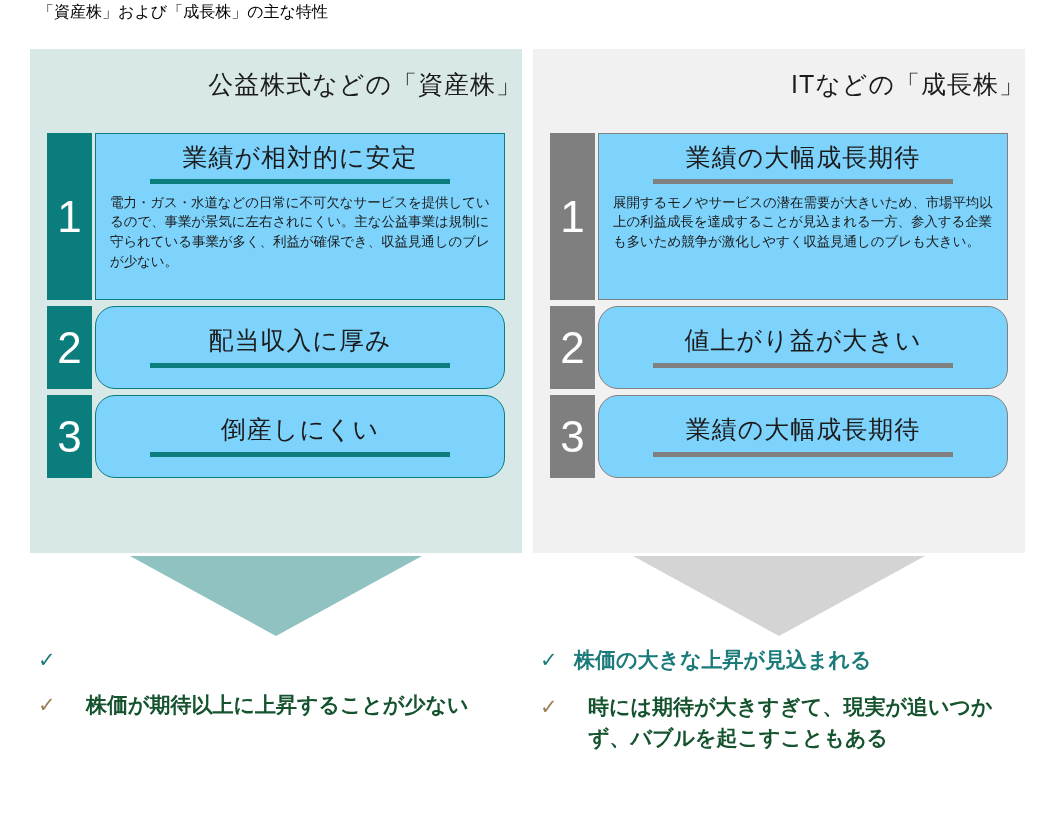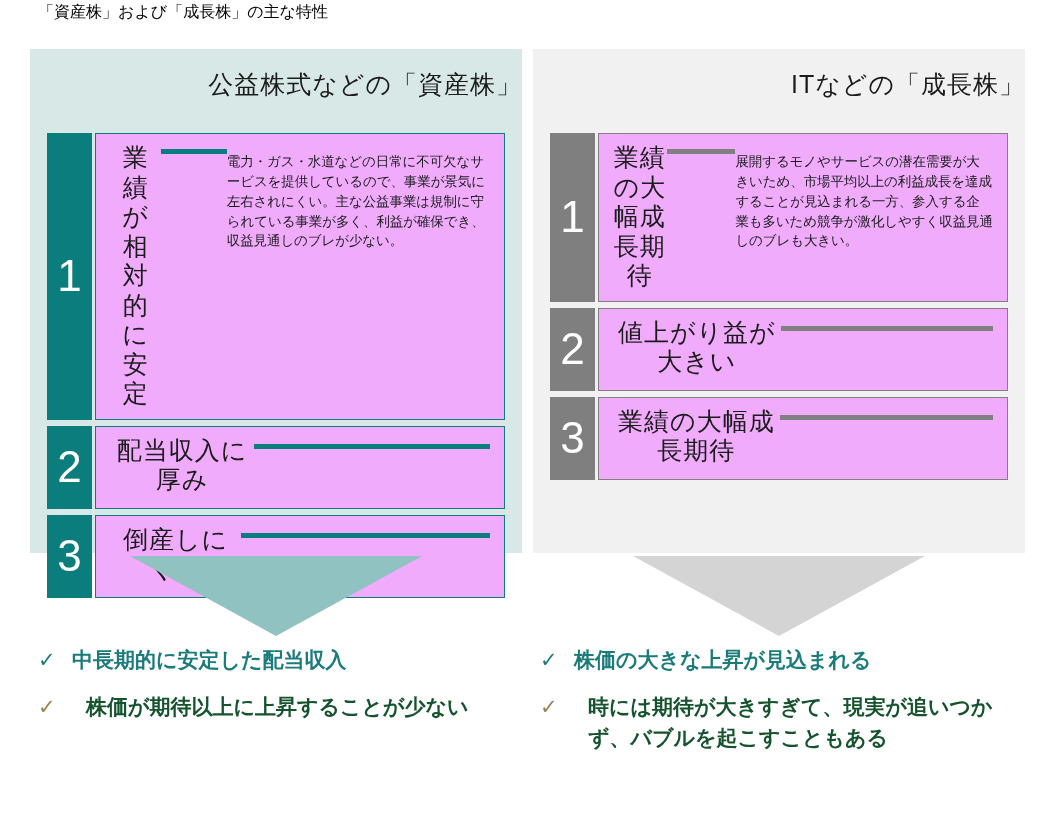--- a/index.html
+++ b/index.html
@@ -72,24 +72,25 @@
     font-weight: 300;
     color: #ffffff;
     line-height: 1;
     box-sizing: border-box;
   }
   .left  .item-num { background: #0b7d7d; }
   .right .item-num { background: #7f7f7f; }
 
   .item-body {
     flex: 1 1 auto;
-    background: #f0abfc;
+    background: #7dd3fc;
     box-sizing: border-box;
     padding: 9px 14px 10px 14px;
     display: flex;
+    flex-direction: column;
     margin-left: 3px;
   }
   .left  .item-body { border: 1px solid #0b7d7d; }
   .right .item-body { border: 1px solid #808080; }
 
   .item-title {
     text-align: center;
     font-size: 25px;
     font-weight: 400;
     color: #1b1b1b;
@@ -106,21 +107,21 @@
 
   .item-desc {
     margin-top: 9px;
     font-size: 13.5px;
     line-height: 1.47;
     color: #1b1b1b;
     letter-spacing: -0.1px;
   }
 
   .item.tall .item-body  { min-height: 167px; }
-  .item.short .item-body { min-height: 83px; justify-content: center; }
+  .item.short .item-body { min-height: 83px; justify-content: center; border-radius: 20px; }
   .item.short .item-rule { margin-top: 8px; }
 
   
   .arrow {
     position: absolute;
     width: 0;
     height: 0;
     border-left: 146px solid transparent;
     border-right: 146px solid transparent;
   }
@@ -235,21 +236,20 @@
 
   </div>
 </div>
 
 <div class="arrow left-arrow"></div>
 <div class="arrow right-arrow"></div>
 
 <div class="bullets col-left">
   <div class="bullet primary">
     <span class="check">✓</span>
-    <span class="btext">中長期的に安定した配当収入</span>
   </div>
   <div class="bullet secondary">
     <span class="check">✓</span>
     <span class="btext">株価が期待以上に上昇することが少ない</span>
   </div>
 </div>
 
 <div class="bullets col-right">
   <div class="bullet primary">
     <span class="check">✓</span>

